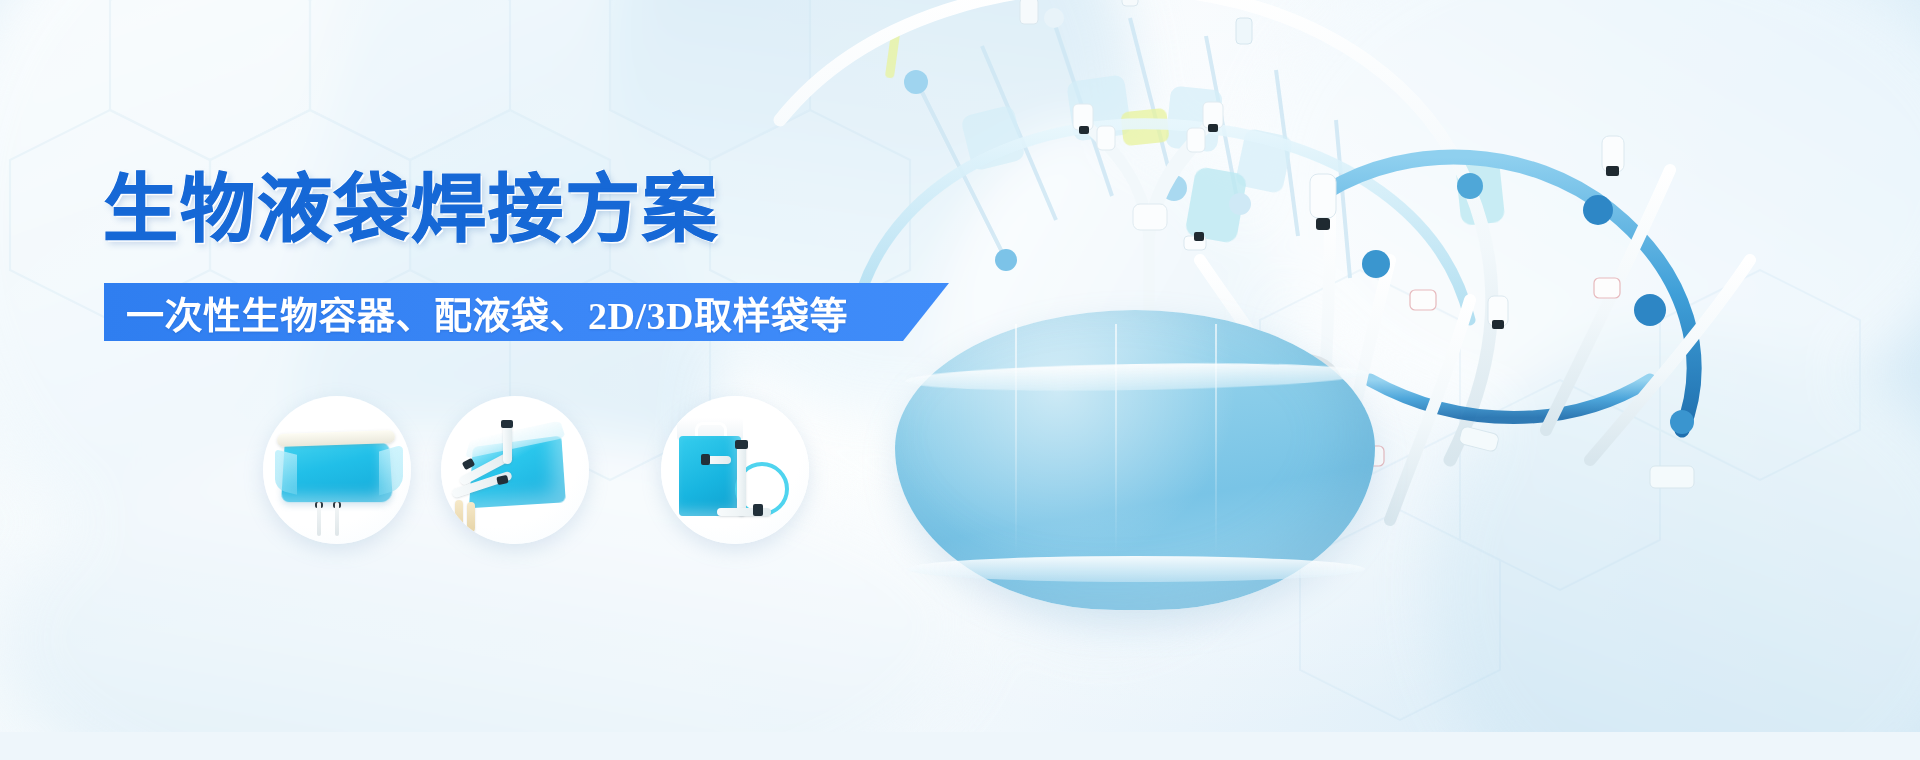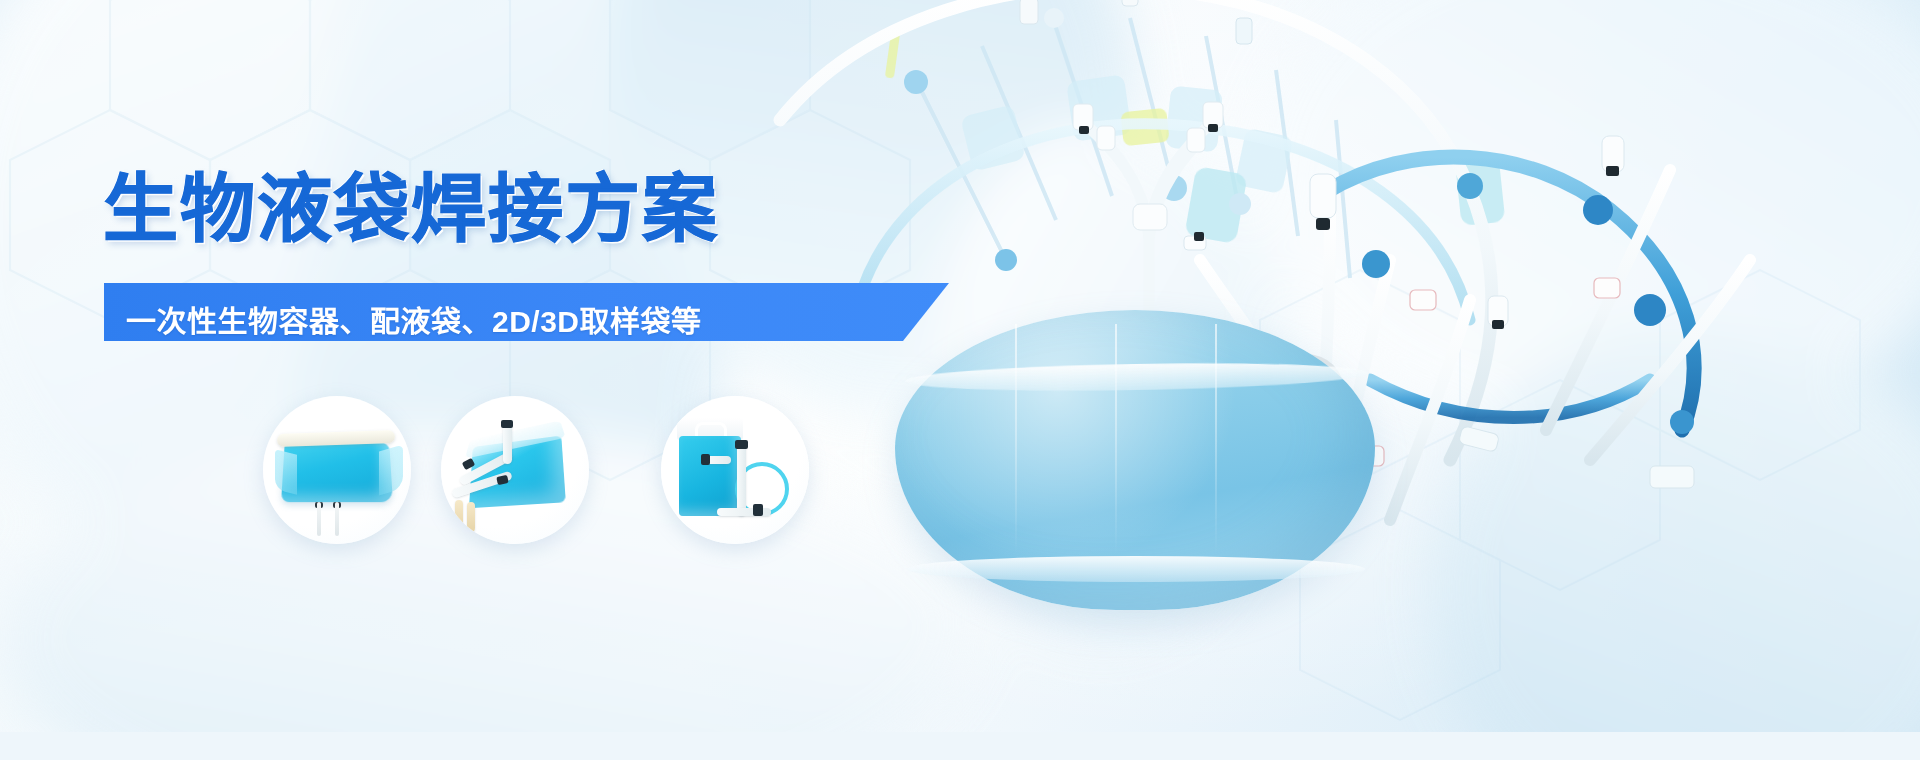--- a/index.html
+++ b/index.html
@@ -49,25 +49,25 @@
 
   
   .ribbon{
     position:absolute;left:104px;top:283px;
     width:845px;height:58px;
     background:linear-gradient(92deg,#2f7ef0 0%,#3b87f7 58%,#3f8cf9 100%);
     clip-path:polygon(0 0, 100% 0, calc(100% - 46px) 100%, 0 100%);
     box-shadow:0 5px 16px rgba(36,108,214,.26);
   }
   .ribbon-text{
-    position:absolute;left:126px;top:290px;height:58px;
+    position:absolute;left:126px;top:283px;height:58px;
     display:flex;align-items:center;
-    font-size:30px;font-weight:700;color:#ffffff;letter-spacing:.5px;
+    font-size:38px;font-weight:700;color:#ffffff;letter-spacing:.5px;
     white-space:nowrap;
-    font-family:Liberation Sans, sans-serif;
+    font-family:Liberation Serif, serif;
     text-shadow:0 1px 2px rgba(18,70,150,.25);
   }
 
   
   .thumb{
     position:absolute;width:148px;height:148px;border-radius:50%;
     background:radial-gradient(circle at 38% 30%, #ffffff 0%, #ffffff 62%, #f6fbfe 100%);
     box-shadow:0 6px 20px rgba(120,160,195,.22);
     overflow:hidden;
   }

